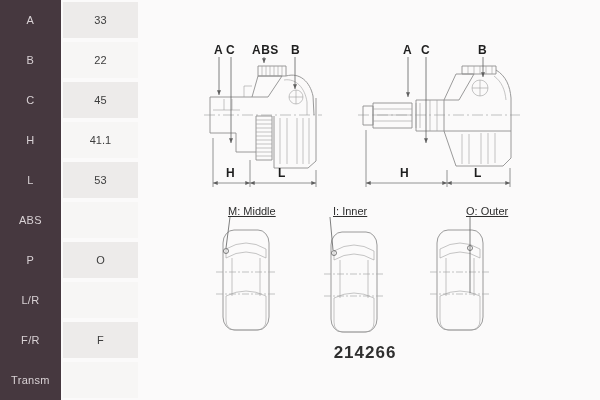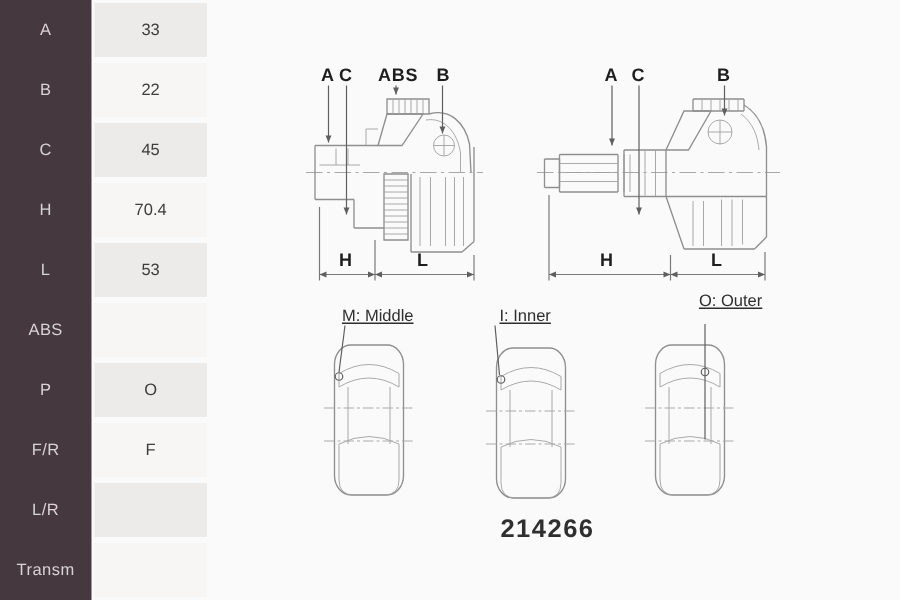--- a/index.html
+++ b/index.html
@@ -56,41 +56,41 @@
   <div class="spec-row">
     <div class="spec-label">B</div>
     <div class="spec-value">22</div>
   </div>
   <div class="spec-row">
     <div class="spec-label">C</div>
     <div class="spec-value">45</div>
   </div>
   <div class="spec-row">
     <div class="spec-label">H</div>
-    <div class="spec-value">70.4</div>
+    <div class="spec-value">41.1</div>
   </div>
   <div class="spec-row">
     <div class="spec-label">L</div>
     <div class="spec-value">53</div>
   </div>
   <div class="spec-row">
     <div class="spec-label">ABS</div>
     <div class="spec-value"></div>
   </div>
   <div class="spec-row">
     <div class="spec-label">P</div>
     <div class="spec-value">O</div>
   </div>
   <div class="spec-row">
+    <div class="spec-label">L/R</div>
+    <div class="spec-value"></div>
+  </div>
+  <div class="spec-row">
     <div class="spec-label">F/R</div>
     <div class="spec-value">F</div>
-  </div>
-  <div class="spec-row">
-    <div class="spec-label">L/R</div>
-    <div class="spec-value"></div>
   </div>
   <div class="spec-row">
     <div class="spec-label">Transm</div>
     <div class="spec-value"></div>
   </div>
 </div>
 
 <svg class="canvas" width="600" height="400" viewBox="0 0 600 400">
   <defs>
     <pattern id="hatch" width="6" height="6" patternUnits="userSpaceOnUse" patternTransform="rotate(45)">
@@ -203,15 +203,15 @@
 <span class="callout" style="left:278px;top:167px;">L</span>
 
 <span class="callout" style="left:403px;top:44px;">A</span>
 <span class="callout" style="left:421px;top:44px;">C</span>
 <span class="callout" style="left:478px;top:44px;">B</span>
 <span class="callout" style="left:400px;top:167px;">H</span>
 <span class="callout" style="left:474px;top:167px;">L</span>
 
 <span class="pos-label" style="left:228px;top:205px;">M: Middle</span>
 <span class="pos-label" style="left:333px;top:205px;">I: Inner</span>
-<span class="pos-label" style="left:466px;top:195px;">O: Outer</span>
+<span class="pos-label" style="left:466px;top:205px;">O: Outer</span>
 
 <div class="part-number">214266</div>
 
 </body></html>

